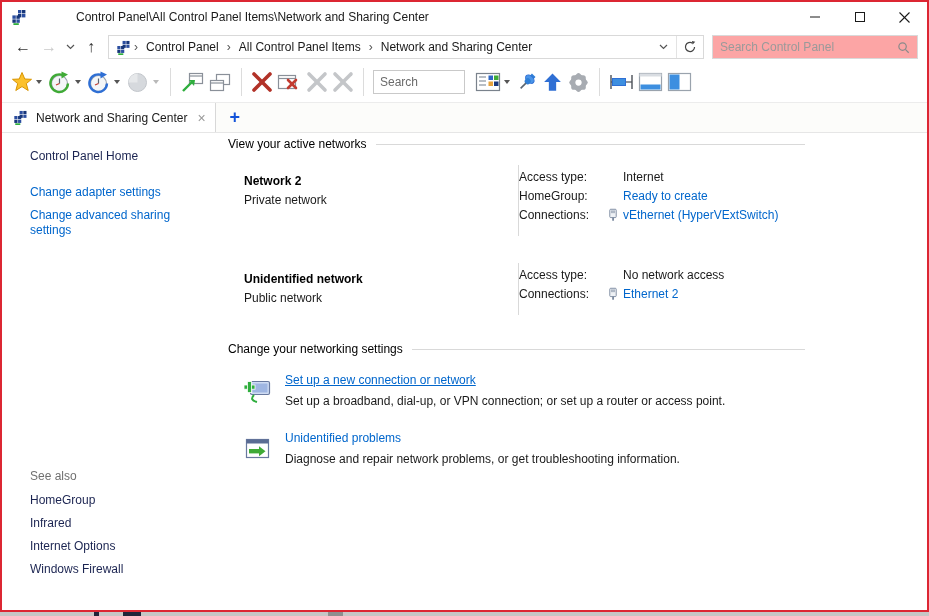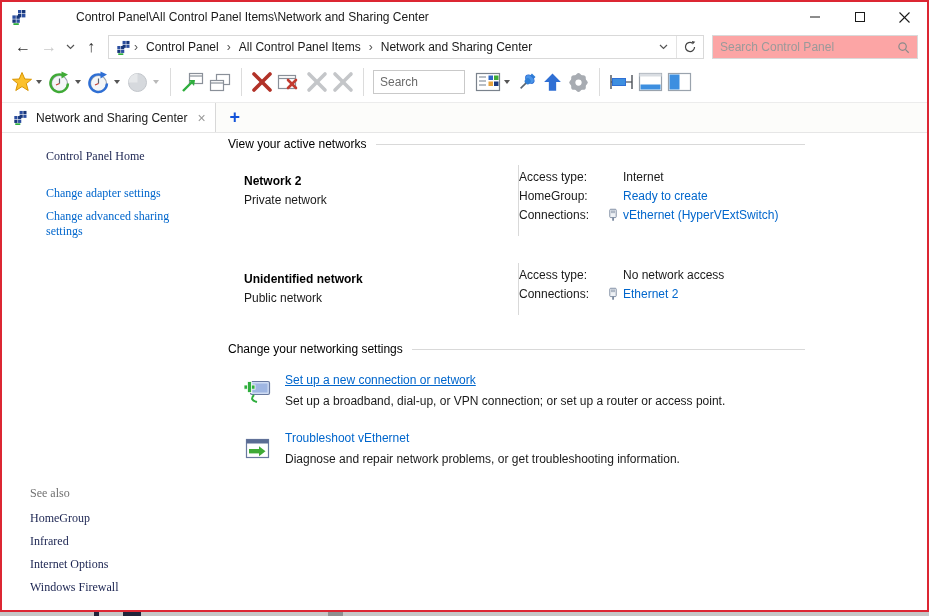--- a/index.html
+++ b/index.html
@@ -59,24 +59,24 @@
 
   
   .tabbar { height: 30px; flex: 0 0 auto; display: flex; align-items: stretch; background: #fcfcfa; border-bottom: 1px solid #e6e6e6; }
   .tab { display: flex; align-items: center; padding: 0 9px 0 11px; background: #fff; border-right: 1px solid #d8d8d8; }
   .tab-label { margin: 0 10px 0 8px; white-space: nowrap; }
   .tab-close { color: #9a9a9a; font-size: 14px; line-height: 14px; }
   .newtab-btn { color: #1353d9; font-size: 18px; font-weight: bold; display: flex; align-items: center; padding: 0 6px; margin-left: 8px; }
 
   
   .content { flex: 1; display: flex; background: #fff; overflow: hidden; }
-  .sidebar { width: 213px; flex: 0 0 auto; position: relative; padding: 16px 0 0 44px; font-family: Liberation Serif, serif; }
+  .sidebar { width: 213px; flex: 0 0 auto; position: relative; padding: 16px 0 0 28px; }
   .sb-home { color: #1b2451; margin-bottom: 22px; }
   .sb-link { color: #0066cc; margin-bottom: 8px; width: 158px; line-height: 15px; }
-  .see-also { position: absolute; top: 353px; left: 28px; }
+  .see-also { position: absolute; top: 336px; left: 28px; }
   .sa-label { color: #707070; margin-bottom: 10px; }
   .sa-link { color: #1b2451; margin-bottom: 9px; line-height: 14px; }
   .clickable { cursor: pointer; }
 
   .main { width: 577px; padding-top: 4px; margin-left: 13px; }
   .main-heading { font-size: 17px; font-weight: normal; color: #2458cc; margin-bottom: 21px; white-space: nowrap; }
   .sec-head { display: flex; align-items: center; margin-bottom: 14px; justify-content: flex-end; }
   .sec-label { margin-right: 9px; white-space: nowrap; color: #000; }
   .sec-line { flex: 1; border-top: 1px solid #d9d9d9; }
 
@@ -463,21 +463,21 @@
       <div class="settings-item">
         <div class="set-icon">
           <svg width="30" height="26" viewBox="0 0 30 26">
             <rect x="4.5" y="2.5" width="22" height="18" fill="#fff" stroke="#68799f" stroke-width="1.2"></rect>
             <rect x="4.5" y="2.5" width="22" height="4" fill="#5a6c94"></rect>
             <rect x="7" y="12" width="10" height="4.4" fill="#3faa36"></rect>
             <polygon points="17,9.2 23.5,14.2 17,19.2" fill="#3faa36"></polygon>
           </svg>
         </div>
         <div>
-          <span class="link clickable set-title">Troubleshoot vEthernet</span>
+          <span class="link clickable set-title">Unidentified problems</span>
           <div class="set-desc">Diagnose and repair network problems, or get troubleshooting information.</div>
         </div>
       </div>
 
     </div>
   </div>
 </div>
 
 <div class="taskbar-strip">
   <div class="frag1"></div>

